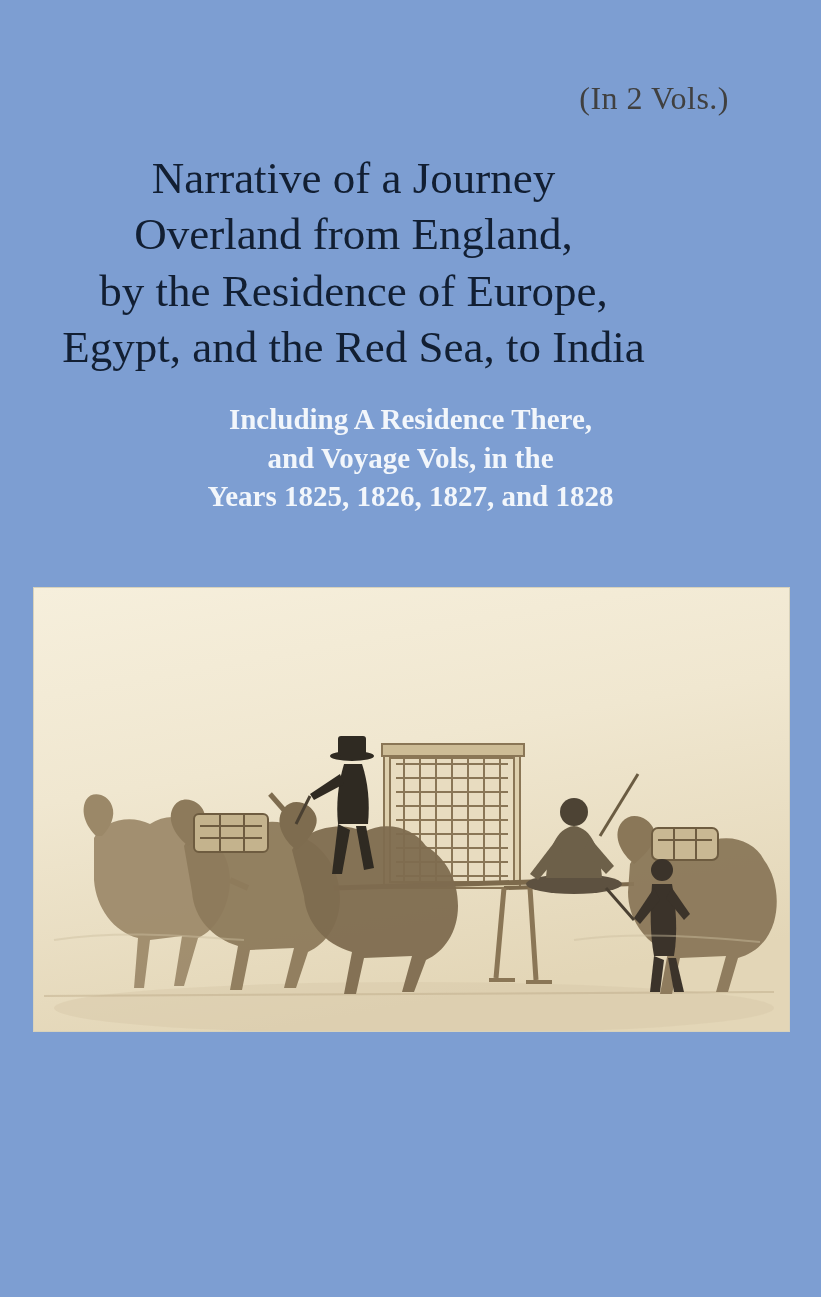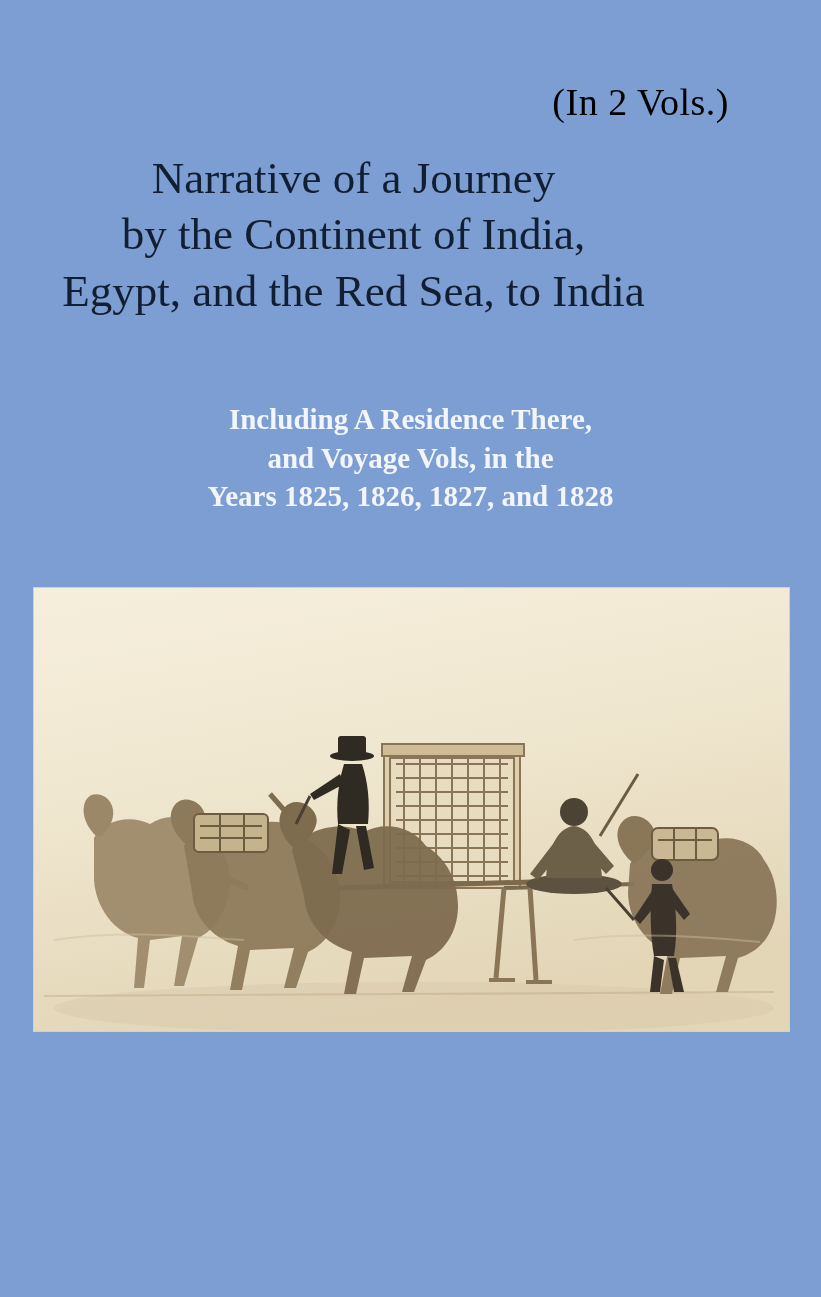--- a/index.html
+++ b/index.html
@@ -15,22 +15,22 @@
     width: 821px;
     height: 1297px;
     background: #7d9ed2;
     overflow: hidden;
     box-sizing: border-box;
   }
   .volume-note {
     position: absolute;
     top: 80px;
     right: 92px;
-    font-size: 38px;
-    color: #000000;
+    font-size: 32px;
+    color: #404040;
     letter-spacing: 0.5px;
     white-space: nowrap;
   }
   .title-block {
     position: absolute;
     top: 150px;
     left: 0;
     width: 707px;
     text-align: center;
     color: #121f33;
@@ -88,21 +88,22 @@
 </style>
 </head>
 <body>
 
 <div class="cover">
 
   <div class="volume-note">(In 2 Vols.)</div>
 
   <div class="title-block">
     <span class="title-line">Narrative of a Journey</span>
-    <span class="title-line">by the Continent of India,</span>
+    <span class="title-line">Overland from England,</span>
+    <span class="title-line">by the Residence of Europe,</span>
     <span class="title-line">Egypt, and the Red Sea, to India</span>
   </div>
 
   <div class="subtitle-block">
     <span class="subtitle-line">Including A Residence There,</span>
     <span class="subtitle-line">and Voyage Vols, in the</span>
     <span class="subtitle-line">Years 1825, 1826, 1827, and 1828</span>
   </div>
 
   <div class="illustration">

